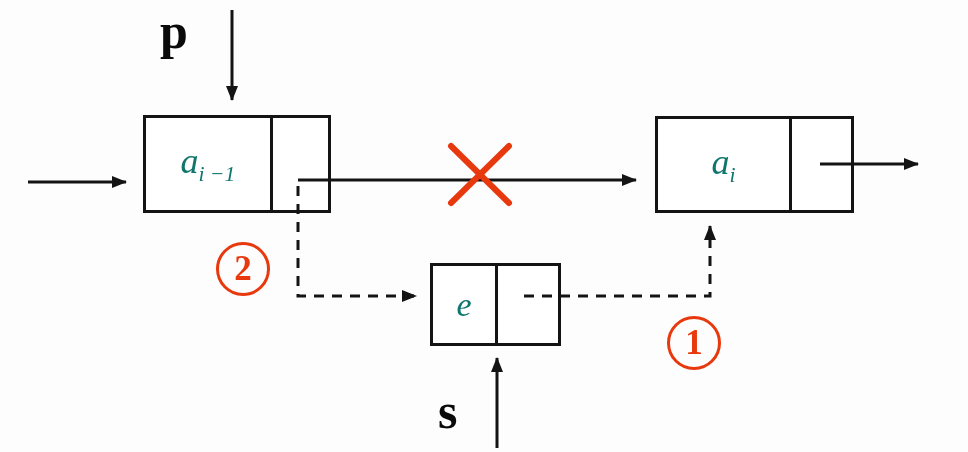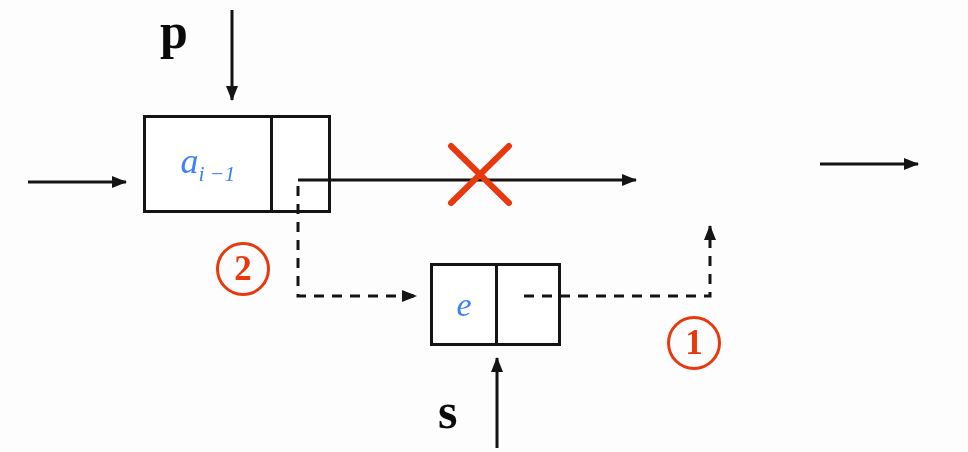--- a/index.html
+++ b/index.html
@@ -19,21 +19,21 @@
     display:flex;
     border:3px solid #141414;
     background:#ffffff;
     z-index:1;
   }
   .cell-data {
     flex:1;
     display:flex; align-items:center; justify-content:center;
     font-style:italic;
     font-size:36px;
-    color:#3b82f6;
+    color:#0f766e;
   }
   .cell-ptr {
     border-left:3px solid #141414;
     background:#ffffff;
   }
   .node-prev { left:143px; top:115px; width:188px; height:98px; }
   .node-prev .cell-ptr { width:58px; }
   .node-next { left:655px; top:116px; width:199px; height:97px; }
   .node-next .cell-ptr { width:62px; }
   .node-new  { left:430px; top:263px; width:131px; height:83px; }
@@ -83,20 +83,26 @@
 
 <div class="canvas">
 
   <div class="node node-prev">
     <div class="cell-data">
       <span><span>a</span><sub>i −1</sub></span>
     </div>
     <div class="cell-ptr"></div>
   </div>
 
+  <div class="node node-next">
+    <div class="cell-data">
+      <span><span>a</span><sub>i</sub></span>
+    </div>
+    <div class="cell-ptr"></div>
+  </div>
 
   <div class="node node-new">
     <div class="cell-data">
       <span>e</span>
     </div>
     <div class="cell-ptr"></div>
   </div>
 
   <svg class="wires" viewBox="0 0 968 452">
     <defs>

